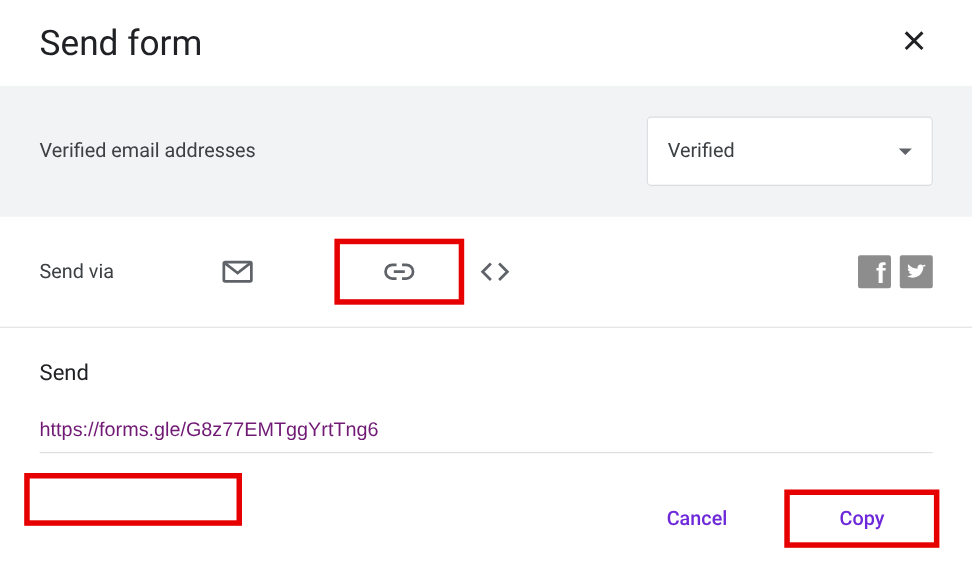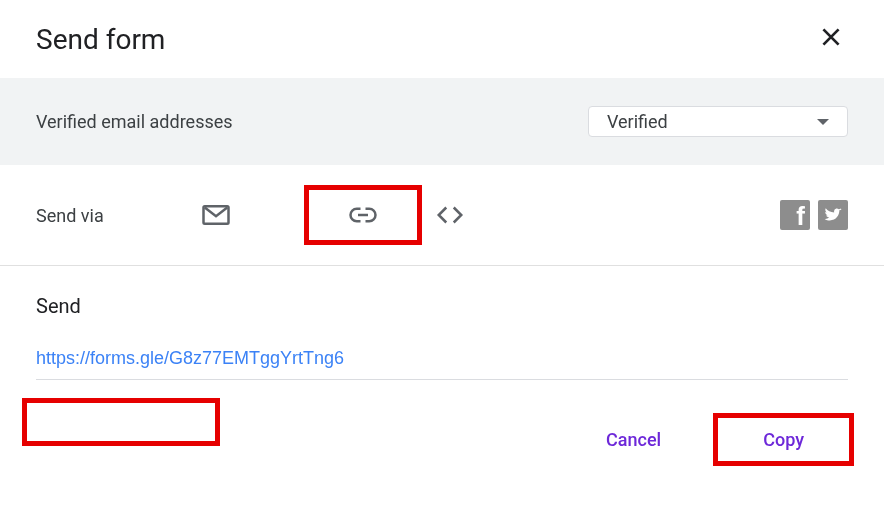--- a/index.html
+++ b/index.html
@@ -12,21 +12,21 @@
     height: 524px;
     overflow: hidden;
   }
   .header {
     display: flex;
     align-items: center;
     justify-content: space-between;
     padding: 20px 36px 20px 36px;
   }
   .title {
-    font-size: 28px;
+    font-size: 32px;
     font-weight: 400;
     color: #202124;
   }
   .close {
     cursor: pointer;
     padding: 4px;
   }
   .close svg { width: 26px; height: 26px; }
   .collect-row {
     background: #f1f3f4;
@@ -36,21 +36,21 @@
     justify-content: space-between;
   }
   .collect-label {
     font-size: 18px;
     color: #3c4043;
   }
   .select {
     background: #fff;
     border: 1px solid #dadce0;
     border-radius: 4px;
-    padding: 4px 18px;
+    padding: 20px 18px;
     min-width: 260px;
     display: flex;
     align-items: center;
     justify-content: space-between;
     cursor: pointer;
     font-size: 18px;
     color: #3c4043;
     gap: 31px;
   }
   .select .arrow {
@@ -108,21 +108,21 @@
   .body {
     padding: 28px 36px 0 36px;
   }
   .section-title {
     font-size: 20px;
     color: #202124;
     margin-bottom: 30px;
   }
   .url-line {
     font-size: 18px;
-    color: #3b82f6;
+    color: #701a75;
     padding-bottom: 10px;
     border-bottom: 1px solid #dadce0;
     font-family: Arial, sans-serif;
   }
   .shorten-row {
     display: flex;
     align-items: center;
     margin-top: 14px;
   }
   .checkbox {

